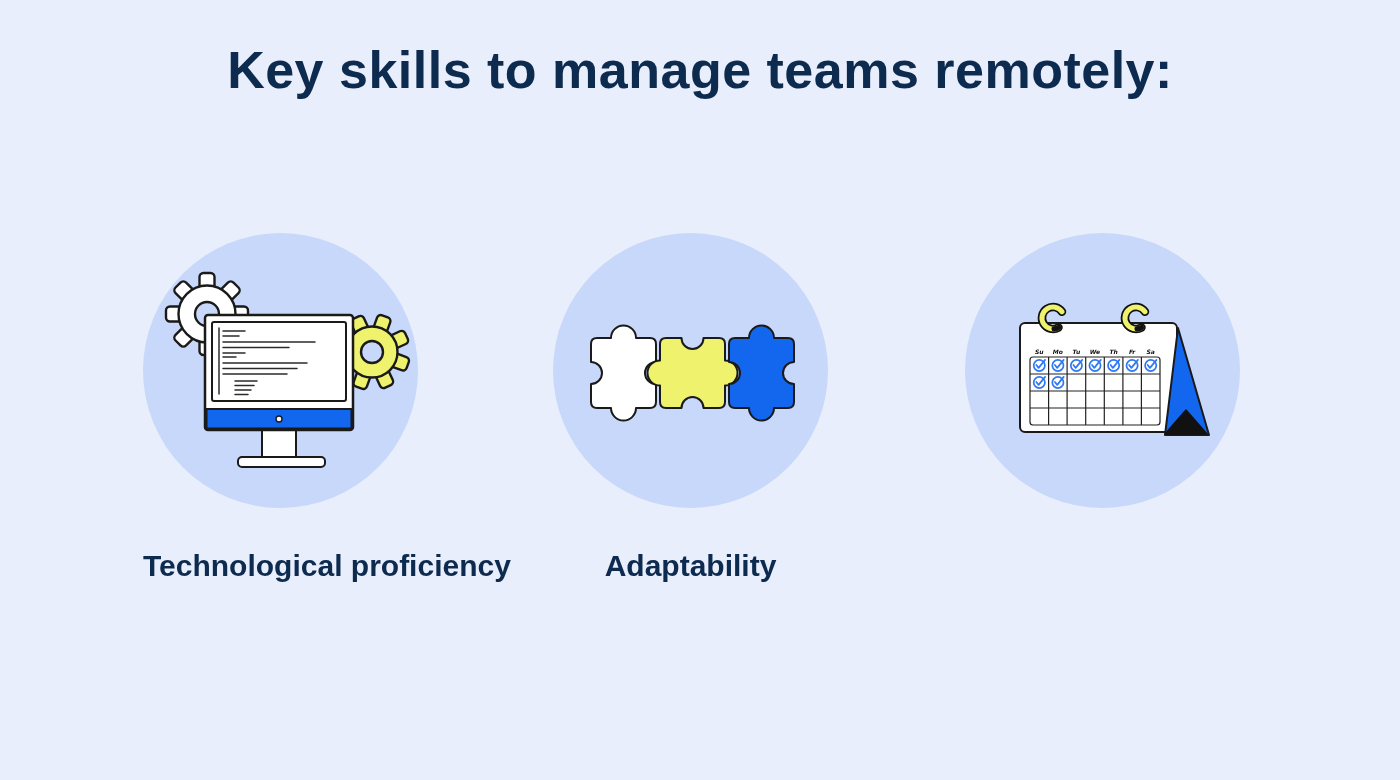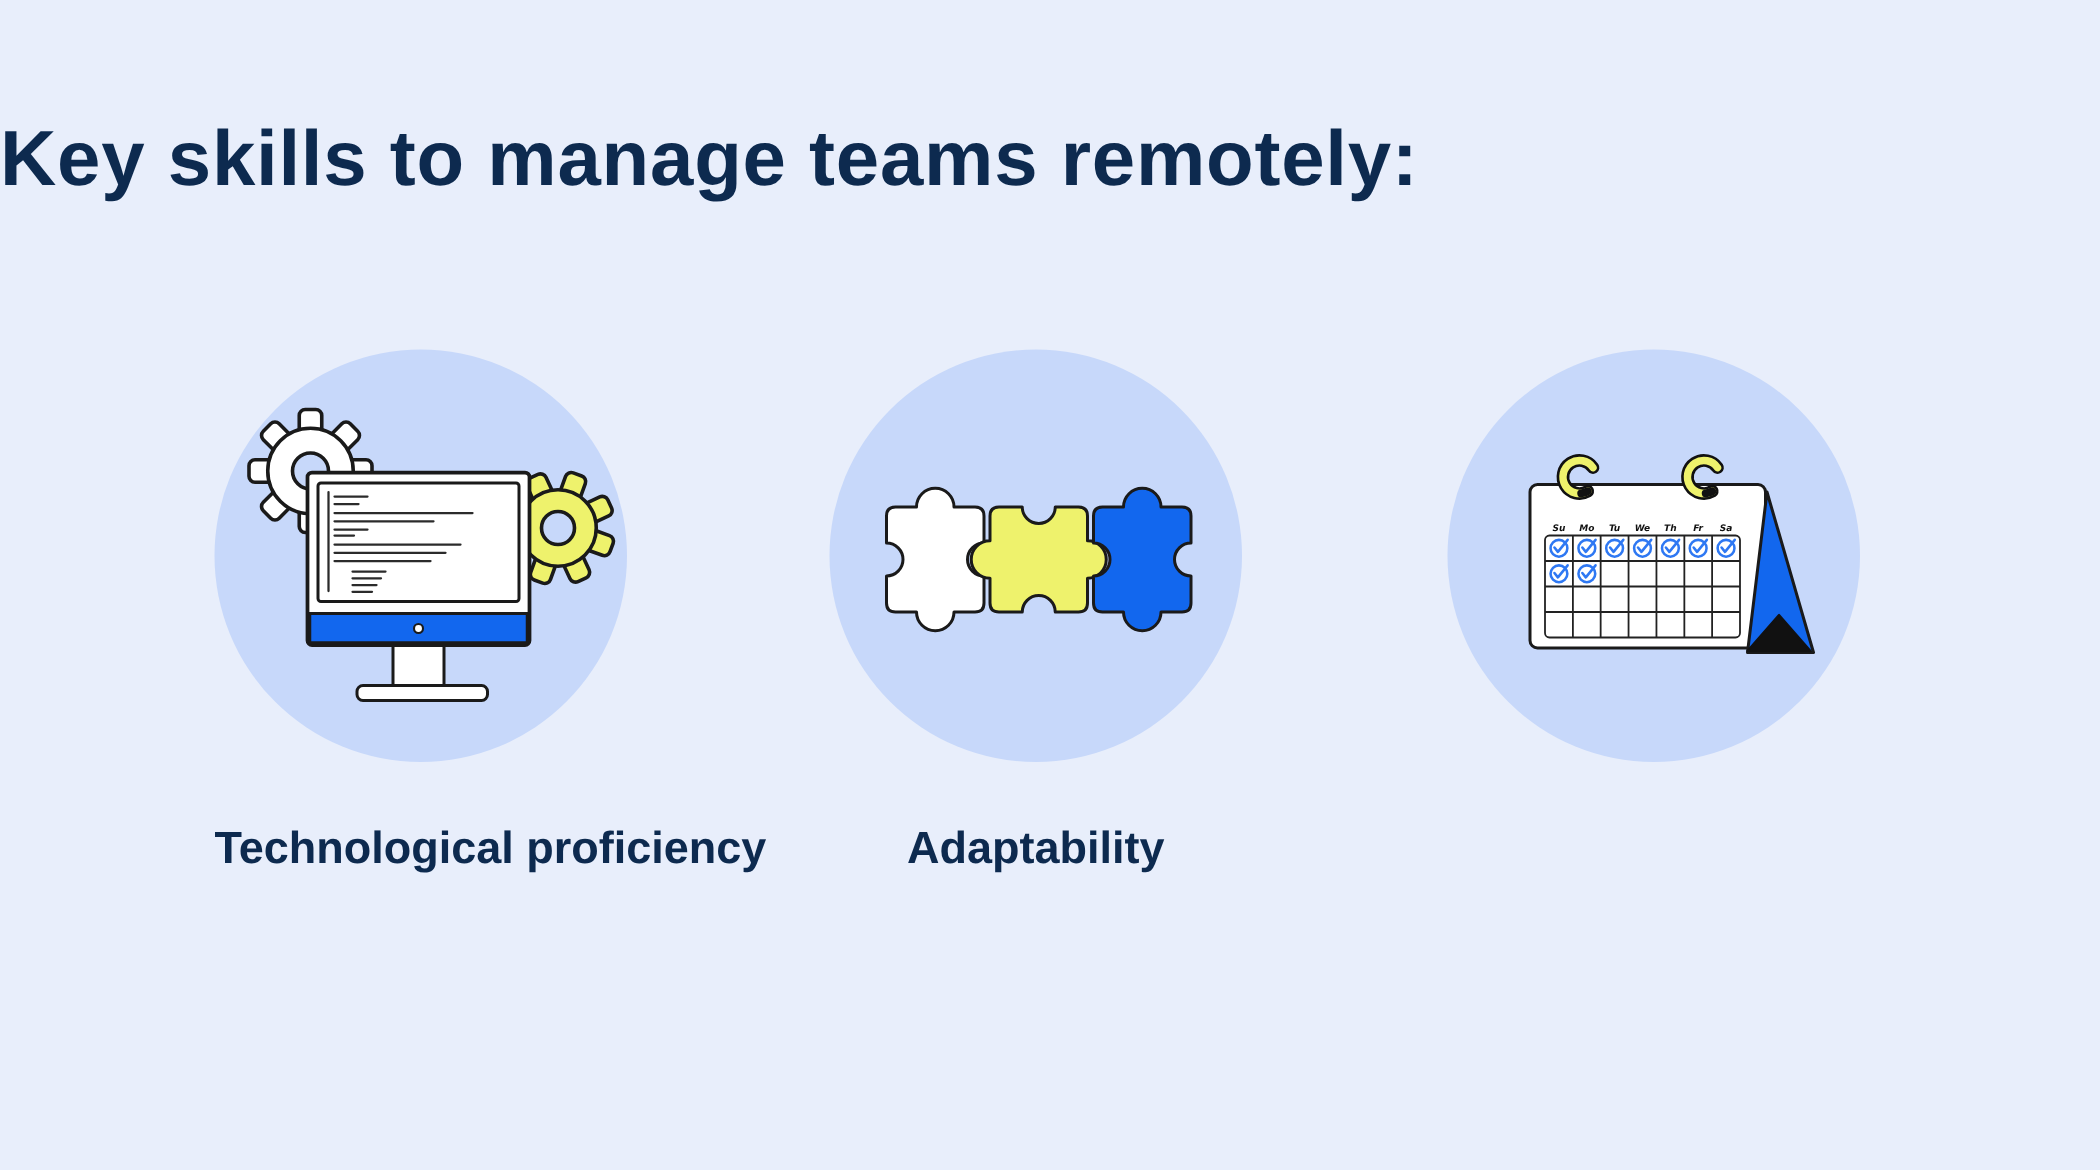--- a/index.html
+++ b/index.html
@@ -3,21 +3,22 @@
 <meta charset="utf-8">
 <style>
   html,body{margin:0;padding:0;}
   body{
     width:1400px;height:780px;overflow:hidden;
     background:#e8eefb;
     font-family:"Liberation Sans",sans-serif;
     position:relative;
   }
   .title{
-    margin:0;padding-top:76px;
+    margin:0;padding-top:40px;
+    text-align:center;
     font-size:52px;font-weight:800;letter-spacing:.5px;
     color:#0d2a4f;
   }
   figure.skill{
     position:absolute;top:233px;margin:0;width:275px;text-align:center;
   }
   .skill-1{left:143px}
   .skill-2{left:553px}
   .skill-3{left:965px}
   .bubble{

